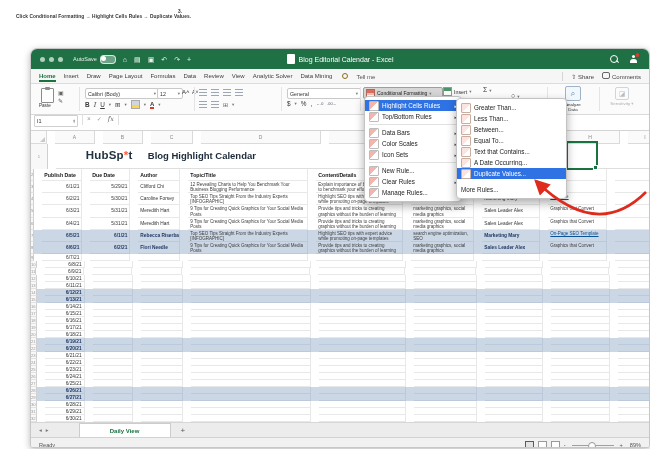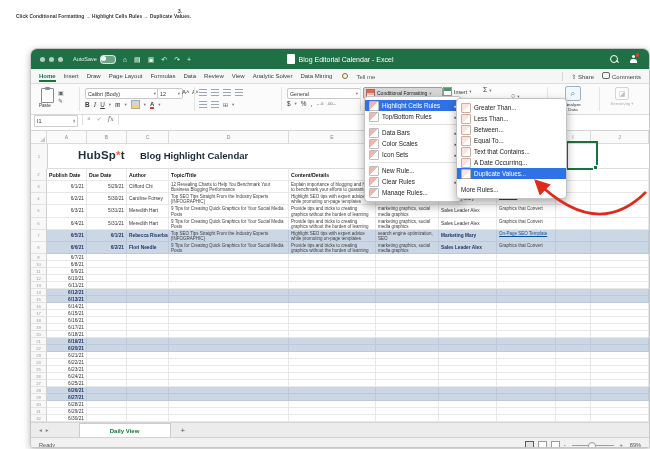--- a/index.html
+++ b/index.html
@@ -77,21 +77,21 @@
   
   .fbar{height:15px;background:#fff;border-bottom:1px solid #d4d4d4;display:flex;font-size:6px;color:#555;position:relative;}
   .nbox{width:38px;height:10px;border:1px solid #cfcfcf;margin-left:3px;border-radius:1px;display:flex;align-items:center;justify-content:space-between;padding:0 2px;font-size:5.5px;color:#333;}
   .stp{display:inline-flex;flex-direction:column;line-height:.6;font-size:3.5px;color:#888;}
   .fsep{width:1px;height:10px;background:#e0e0e0;margin:0 4px;}
   .fx{font-style:italic;font-family:"DejaVu Serif",serif;font-size:6.5px;color:#666;}
   .fmx{color:#999;font-size:6.5px;} .fck{color:#999;font-size:6px;}
 
   
   .gridwrap{position:relative;height:291px;background:#fff;overflow:hidden;}
-  .grow{display:flex;overflow:hidden;}
+  .grow{display:flex;overflow:hidden;gap:8px;}
   .gcell{border-right:1px solid #e8e8e8;border-bottom:1px solid #e8e8e8;box-sizing:border-box;overflow:hidden;flex:none;}
   .gnum{width:16px;background:#f8f8f8;border-right:1px solid #cfcfcf;border-bottom:1px solid #e2e2e2;
     font-size:4.2px;color:#999;display:flex;align-items:center;justify-content:center;}
   .ghead .gcell{background:#fafafa;border-color:#dadada;font-size:5px;color:#8a8a8a;display:flex;align-items:center;justify-content:center;}
   .corner{position:relative;}
   .corner:after{content:"";position:absolute;right:1px;bottom:1px;border-left:5px solid transparent;border-bottom:5px solid #c9c9c9;}
   .col-a{width:40px}.col-b{width:40px}.col-c{width:42px}.col-d{width:120px}.col-e{width:87px}
   .col-f{width:63px}.col-g{width:58px}.col-h{width:59px}.col-i{width:35px}.col-j{width:58px}
   .r1wide{width:602px;position:relative;background:#fff;border-bottom:1px solid #dedede;box-sizing:border-box;}
   .logo{position:absolute;left:30px;top:5px;font-size:11.5px;font-weight:700;color:#213343;letter-spacing:.2px;}

